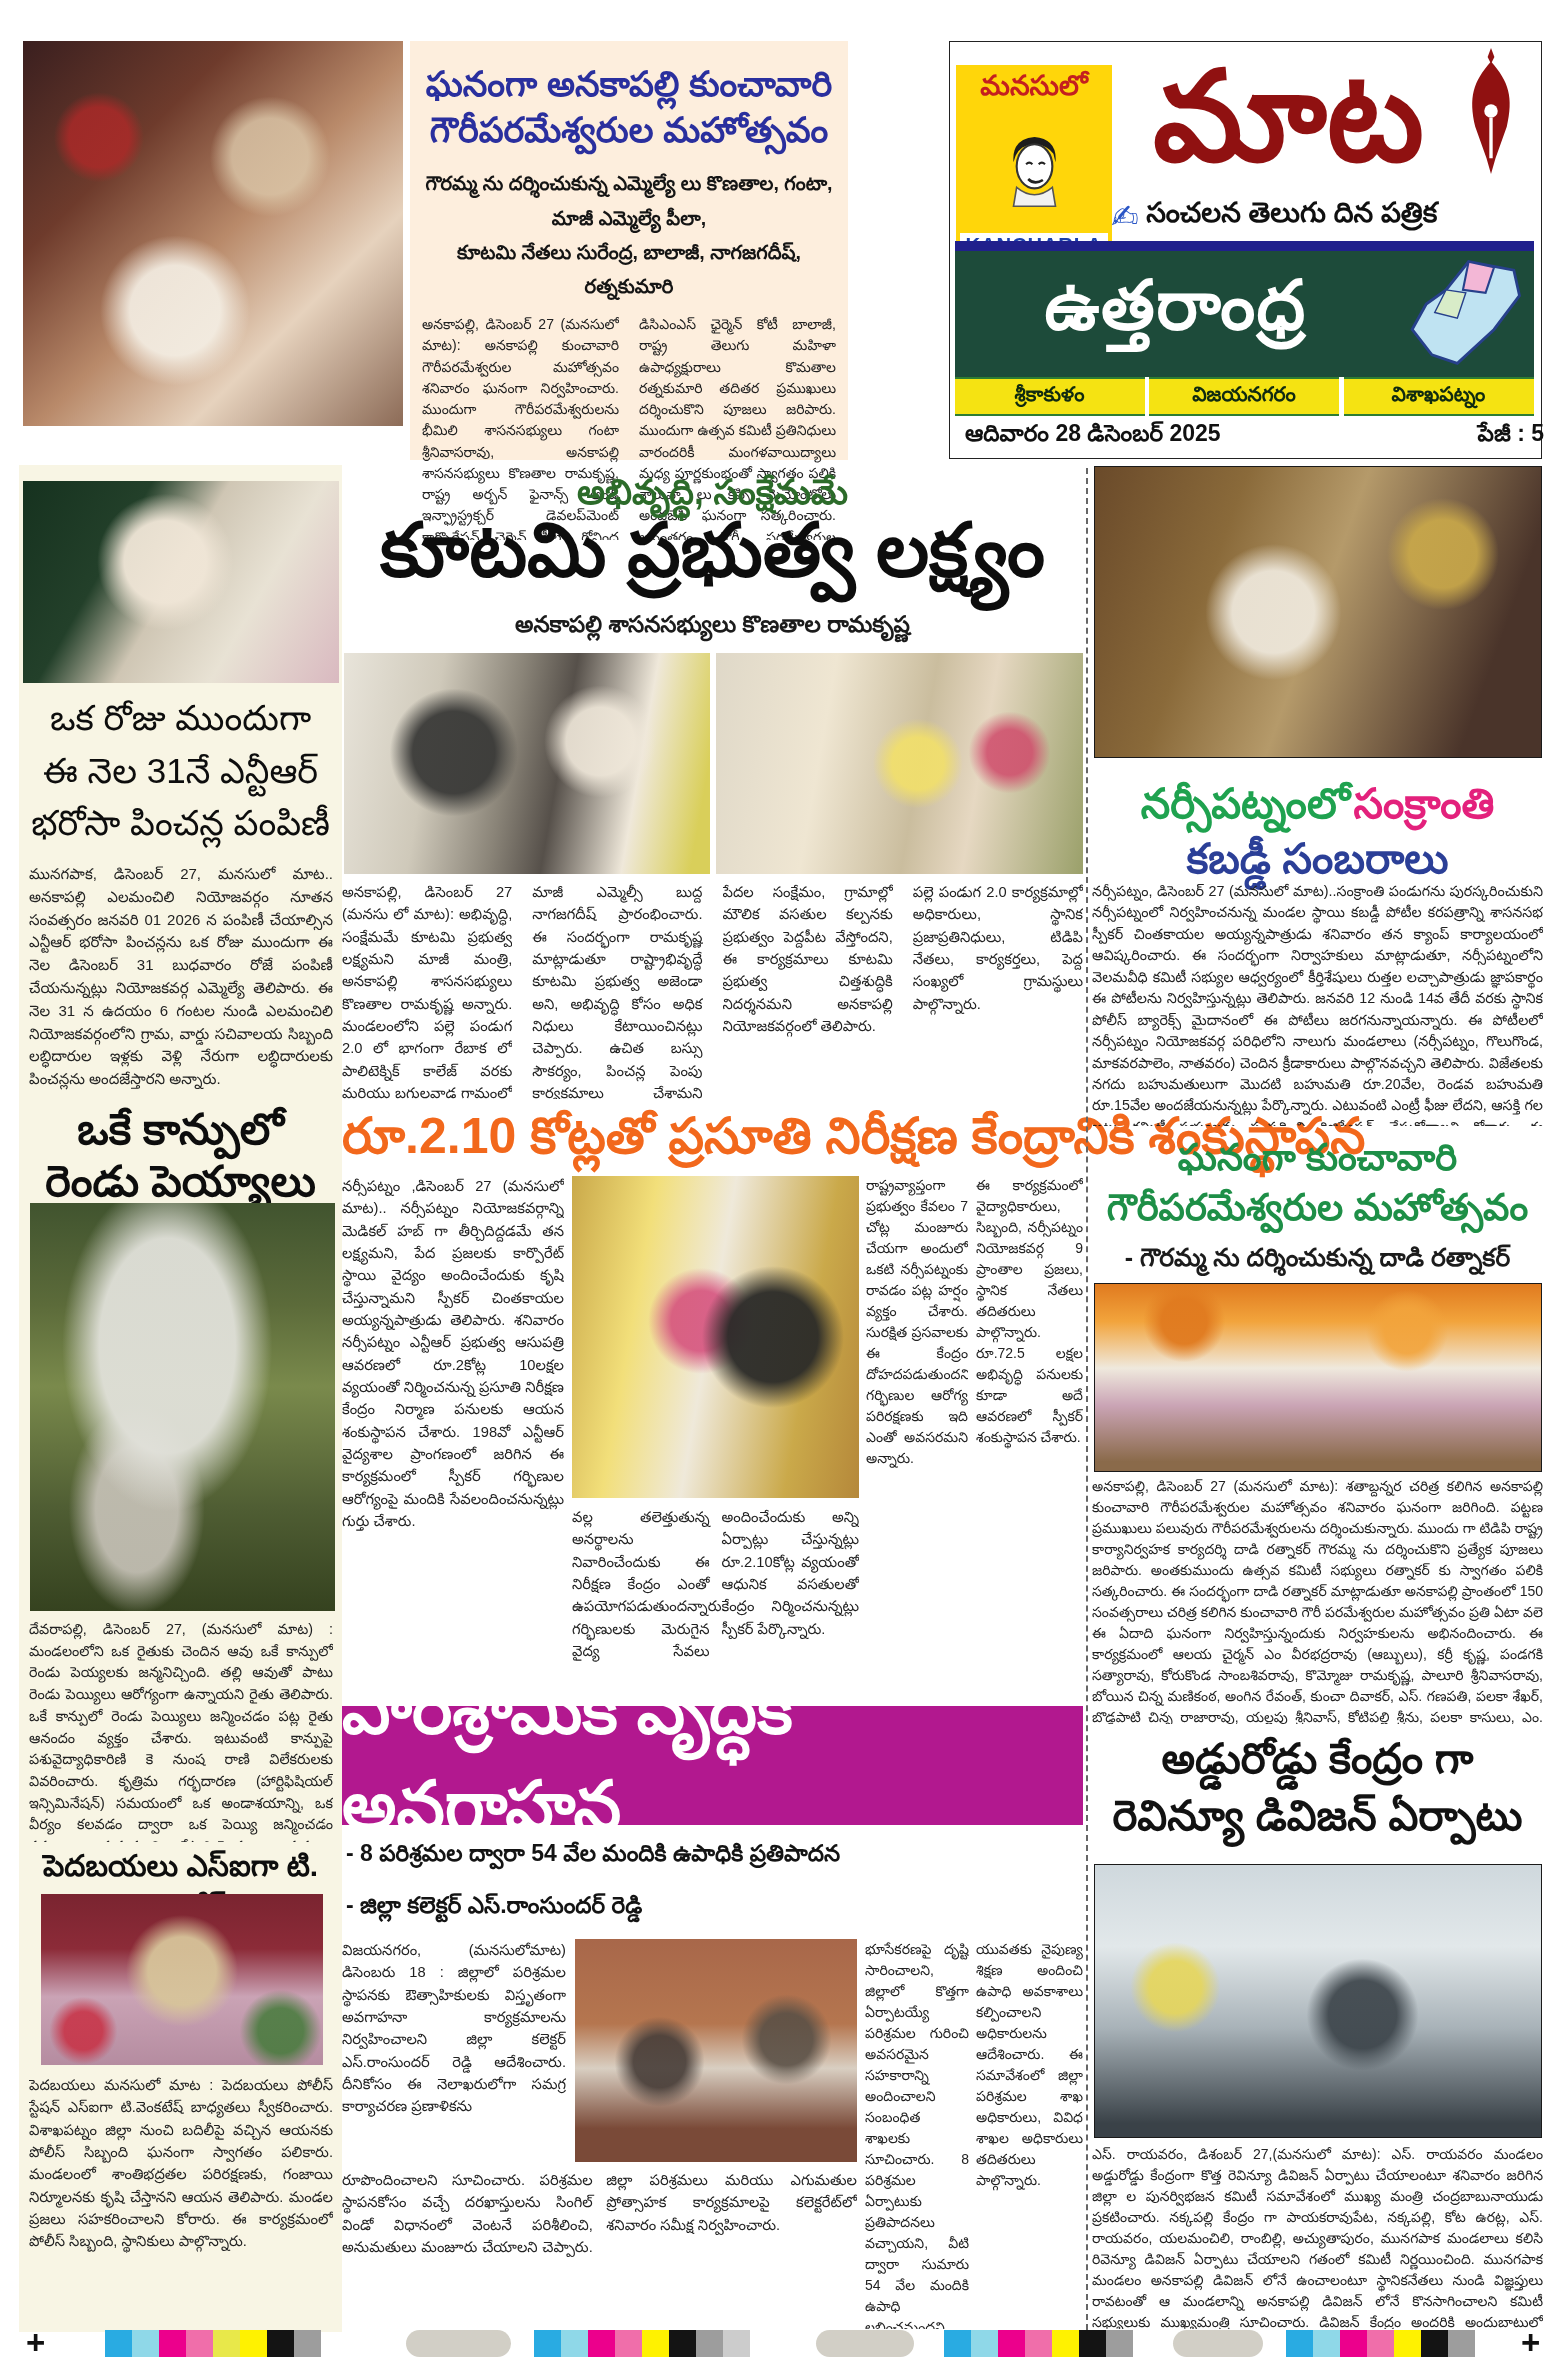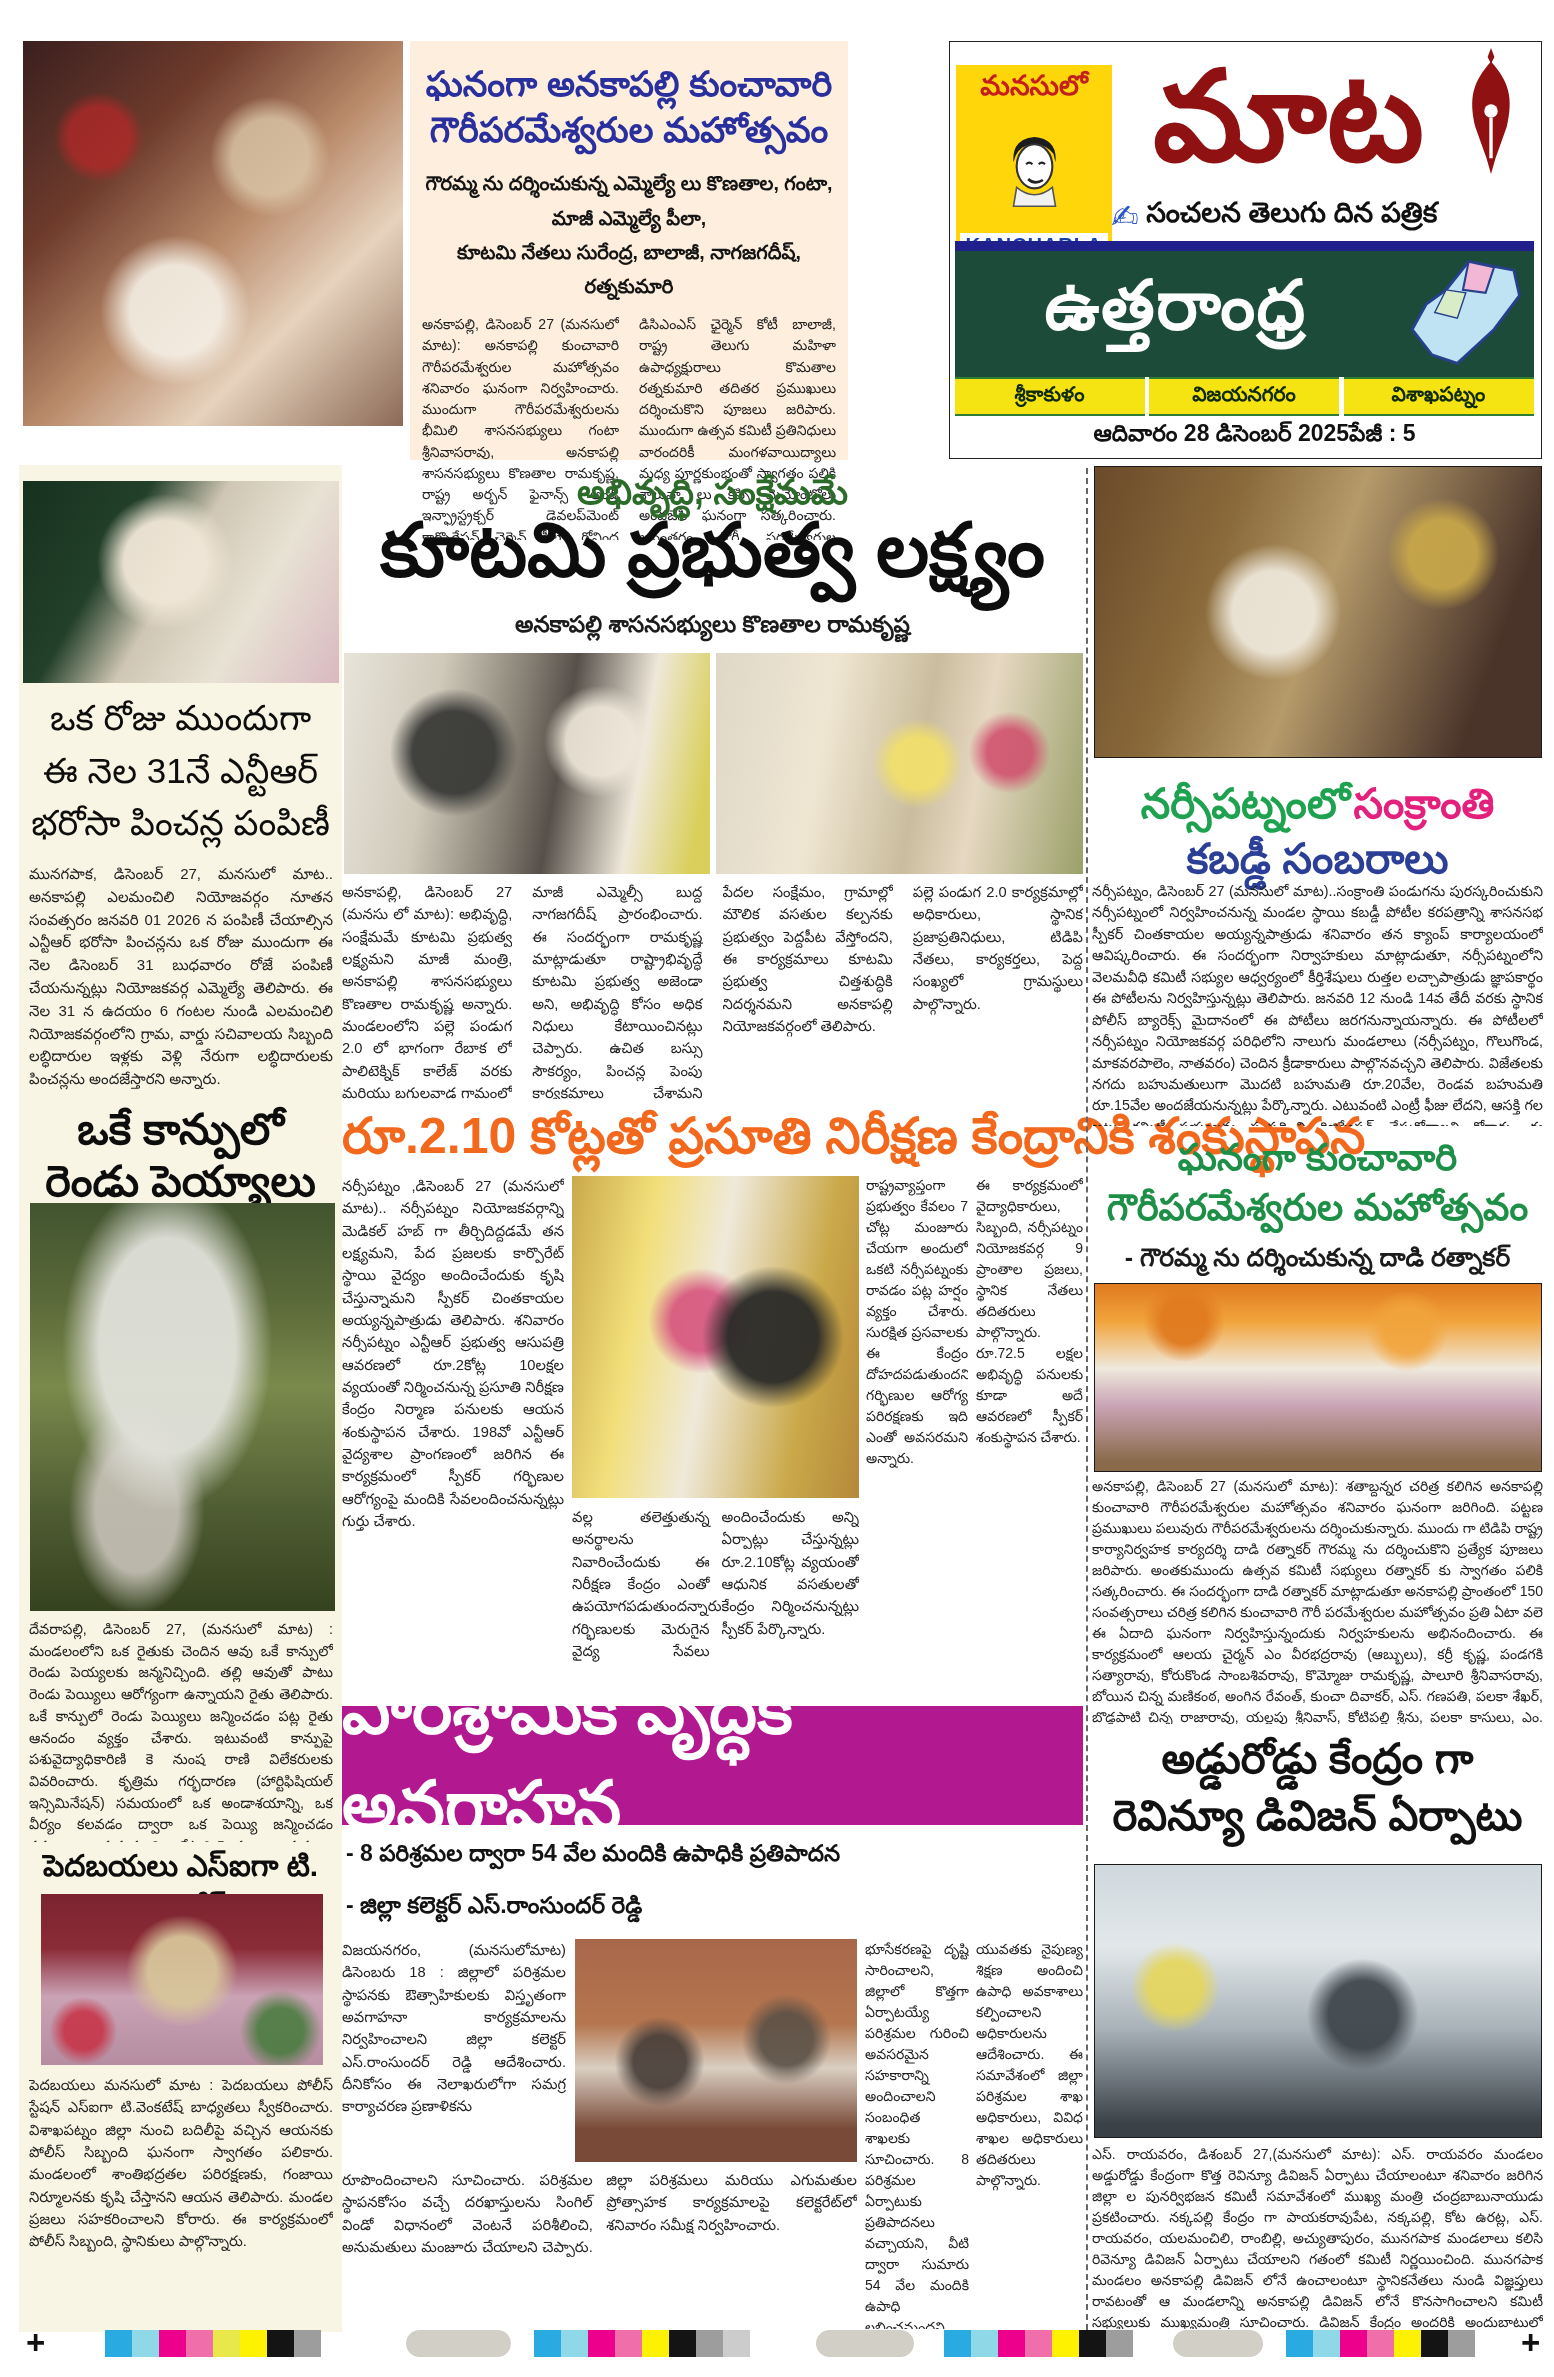--- a/index.html
+++ b/index.html
@@ -19,21 +19,21 @@
   #brand-yellow{background:#ffd60a;display:flex;flex-direction:column;align-items:center;justify-content:space-between;padding:4.5px 3px;}
   #brand-script{color:#c41f1f;font-weight:800;font-size:28px;}
   #publisher{background:#fff;color:#1a3faa;font-weight:800;font-size:20.3px;padding:0.8px 6px;letter-spacing:0.8px;}
   #brand-main{color:#901111;font-weight:800;font-size:126px;line-height:1;text-align:center;}
   #tagline{font-size:28px;font-weight:800;color:#101010;}
   #navy-bar{background:#20208c;}
   #edition-box{background:#1d4b3a;display:flex;align-items:center;}
   #edition-label{color:#fff;font-weight:800;font-size:69px;padding-left:90px;letter-spacing:1.5px;}
   #districts{display:flex;gap:4.5px;background:#fff;}
   .district{flex:1;background:#f5e312;border-top:2.3px solid #2e7d32;border-bottom:2.3px solid #2e7d32;color:#102a10;font-weight:bold;font-size:20.3px;display:flex;align-items:center;justify-content:center;}
-  #dateline-row{display:flex;justify-content:center;align-items:center;font-weight:800;font-size:23px;padding:0 10.5px;}
+  #dateline-row{display:flex;justify-content:space-between;align-items:center;font-weight:800;font-size:23px;padding:0 10.5px;}
   
   .head-blue{color:#2a2f9e;font-weight:800;font-size:35px;line-height:1.32;}
   .kicker{color:#2c6b2a;font-weight:800;font-size:35px;}
   .head-main{color:#0d0d0d;font-weight:800;font-size:75px;line-height:1.05;}
   .head-orange{color:#f2681c;font-weight:800;font-size:50px;white-space:nowrap;}
   .banner-magenta{background:#b2188f;color:#fff;font-weight:800;font-size:68px;display:flex;align-items:center;justify-content:center;}
   .sub-dash{font-weight:800;font-size:23px;color:#141414;}
   .head-green{color:#1e8f47;font-weight:800;font-size:37px;line-height:1.35;}
   .head-black-lg{color:#121212;font-weight:800;font-size:42px;line-height:1.35;}
   .kab1a{color:#1fa24f;font-weight:800;font-size:42px;}

